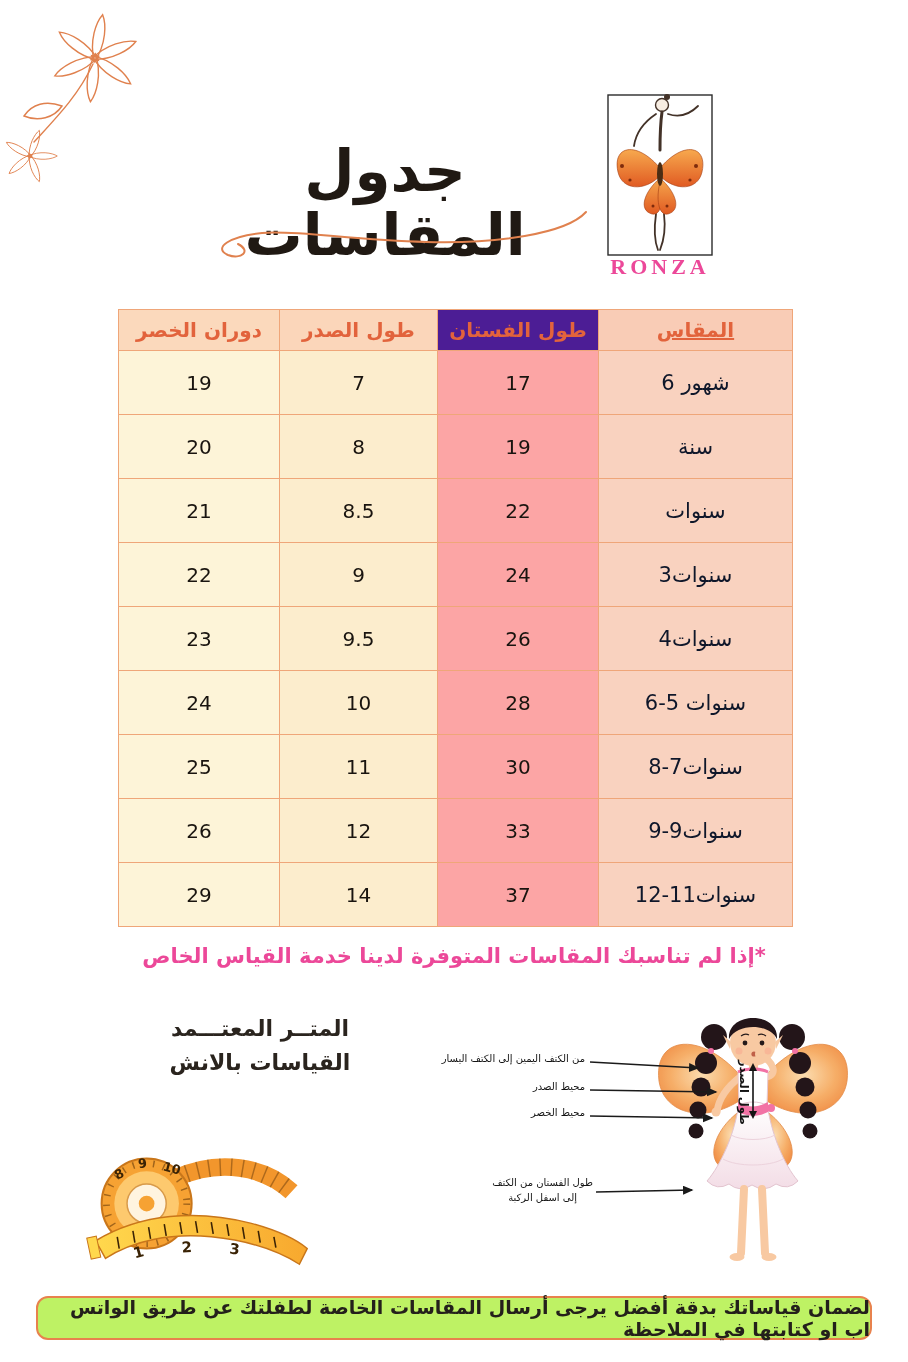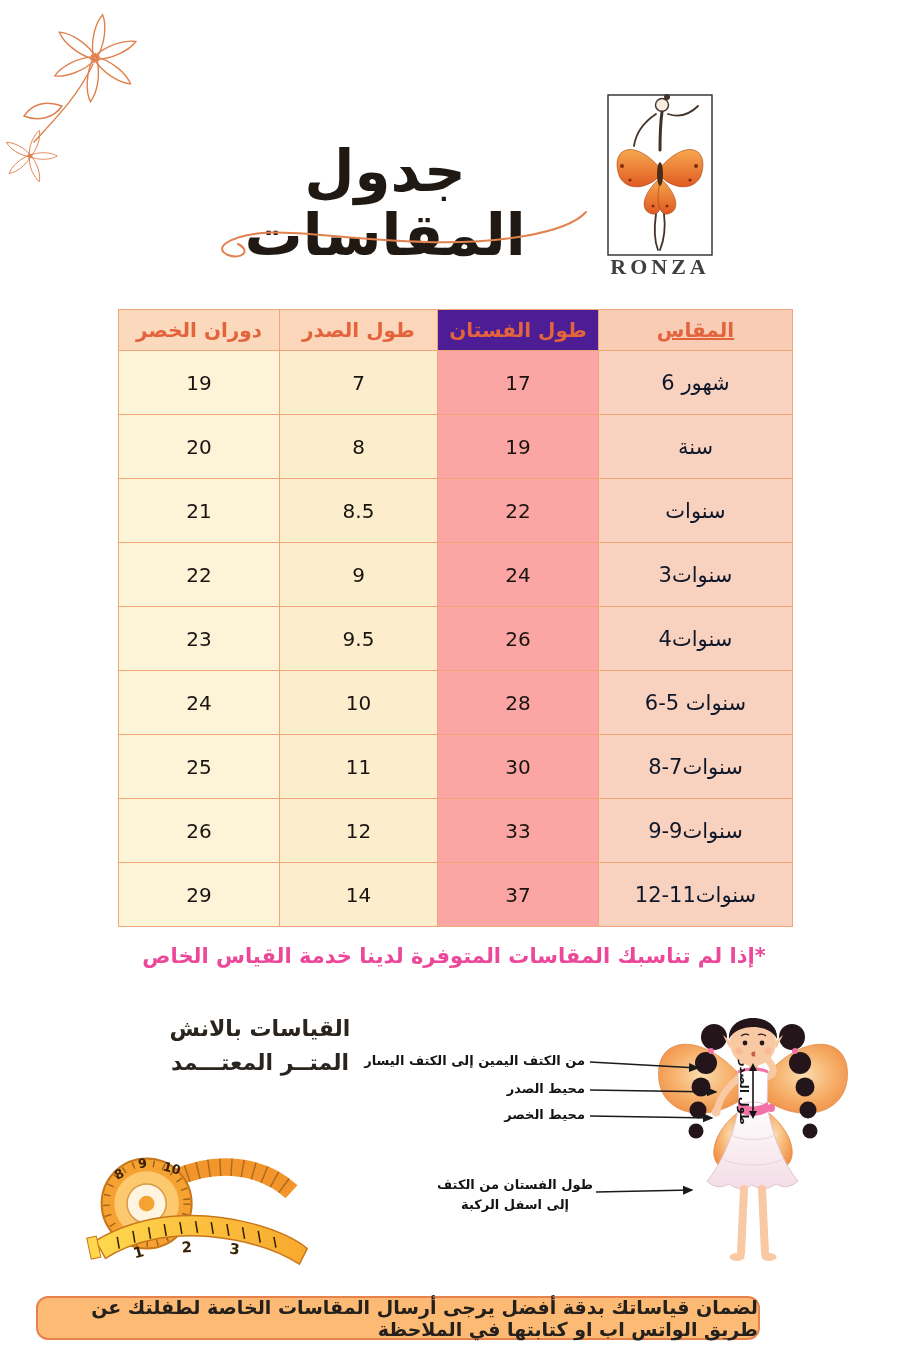--- a/index.html
+++ b/index.html
@@ -15,21 +15,21 @@
     position:absolute; left:170px; top:140px; width:430px;
     text-align:center; direction:rtl;
     font-size:58px; font-weight:700; color:#201913; line-height:1.1;
   }
   .squiggle { position:absolute; left:178px; top:208px; width:420px; height:55px; }
   .logo { position:absolute; left:596px; top:88px; width:140px; height:200px; }
   .logo-figure { position:absolute; left:0; top:0; width:140px; height:175px; }
   .logo-text {
     position:absolute; left:12px; top:166px; width:104px; text-align:center;
     font-family:"Liberation Serif","DejaVu Serif",serif;
-    font-size:22px; letter-spacing:4px; font-weight:600; color:#404040;
+    font-size:22px; letter-spacing:4px; font-weight:600; color:#ec4899;
   }
   
   .size-table {
     position:absolute; left:118px; top:309px;
     display:grid; direction:rtl;
     grid-template-columns:193px 160px 157px 160px;
     grid-template-rows:40px repeat(9,63px);
     gap:1px; padding:1px; background:#efa679;
   }
   .trow { display:contents; }
@@ -57,36 +57,36 @@
     text-align:center; direction:rtl;
     font-size:22px; font-weight:700; color:#2a241e; line-height:1.55;
   }
   .measure-caption span { display:block; }
   .tape { position:absolute; left:82px; top:1092px; width:235px; height:180px; }
   
   .fairy { position:absolute; left:645px; top:985px; width:215px; height:310px; }
   .arrows { position:absolute; left:430px; top:1040px; width:320px; height:180px; }
   .flabel {
     position:absolute; direction:rtl; white-space:nowrap;
-    font-size:13px; font-weight:700; color:#141414;
+    font-size:10px; font-weight:400; color:#141414;
   }
   .flabel-shoulders { right:323px; top:1053px; }
   .flabel-chest     { right:323px; top:1081px; }
   .flabel-waist     { right:323px; top:1107px; }
   .flabel-dress     { right:315px; top:1175px; text-align:center; line-height:1.5; }
   .flabel-dress span { display:block; white-space:nowrap; }
   .vlabel {
     position:absolute; left:751px; top:1060px; white-space:nowrap;
     transform:rotate(90deg); transform-origin:0 0;
     direction:rtl; font-size:11.5px; font-weight:700; color:#141414;
   }
   
   .footer {
-    position:absolute; left:36px; top:1296px; width:724px; height:44px;
-    border:2px solid #e8824d; border-radius:12px; background:#fdba74;
+    position:absolute; left:36px; top:1296px; width:836px; height:44px;
+    border:2px solid #e8824d; border-radius:12px; background:#bef264;
     display:flex; align-items:center; justify-content:center;
     direction:rtl; font-size:19px; font-weight:700; color:#24201b;
   }
 </style>
 </head>
 <body>
 
 <div class="page">
 
   <svg class="flower" viewBox="0 0 150 200">
@@ -217,22 +217,22 @@
       <div class="cell size-cell col-size">12-11سنوات</div>
       <div class="cell num col-dress">37</div>
       <div class="cell num col-chest">14</div>
       <div class="cell num col-waist">29</div>
     </div>
   </div>
 
   <p class="note">*إذا لم تناسبك المقاسات المتوفرة لدينا خدمة القياس الخاص</p>
 
   <div class="measure-caption">
+    <span>المتــر المعتـــمد</span>
     <span>القياسات بالانش</span>
-    <span>المتــر المعتـــمد</span>
   </div>
 
   <svg class="tape" viewBox="0 0 240 180">
     <defs>
       <linearGradient id="tg" x1="0" y1="0" x2="1" y2="0">
         <stop offset="0%" stop-color="#ffd84d"></stop>
         <stop offset="100%" stop-color="#f8a82e"></stop>
       </linearGradient>
     </defs>
     <path d="M96,86 C 140,66 186,74 214,100" fill="none" stroke="#f2962c" stroke-width="18"></path>

